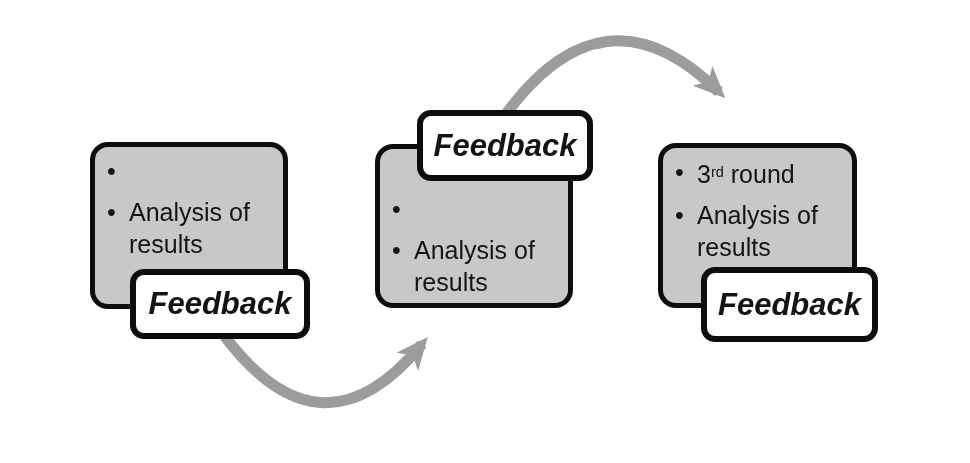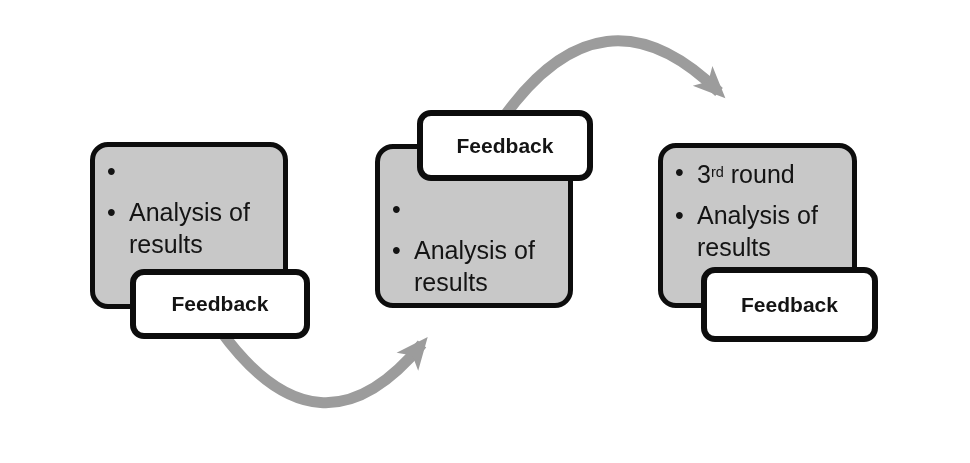--- a/index.html
+++ b/index.html
@@ -65,22 +65,23 @@
   .feedback-box {
     position: absolute;
     background: var(--feedback-fill);
     border: 6px solid var(--box-border);
     border-radius: 14px;
     display: flex;
     align-items: center;
     justify-content: center;
   }
   .fb-label {
+    font-style: italic;
     font-weight: bold;
-    font-size: 21px;
+    font-size: 31px;
     color: var(--text);
     white-space: nowrap;
   }
 
   
   .g1 .round-box   { left: 90px;  top: 142px; width: 198px; height: 167px; }
   .g1 .feedback-box{ left: 130px; top: 269px; width: 180px; height: 70px; }
   
   .g2 .round-box   { left: 375px; top: 144px; width: 198px; height: 164px; padding-top: 44px; }
   .g2 .feedback-box{ left: 417px; top: 110px; width: 176px; height: 71px; }

